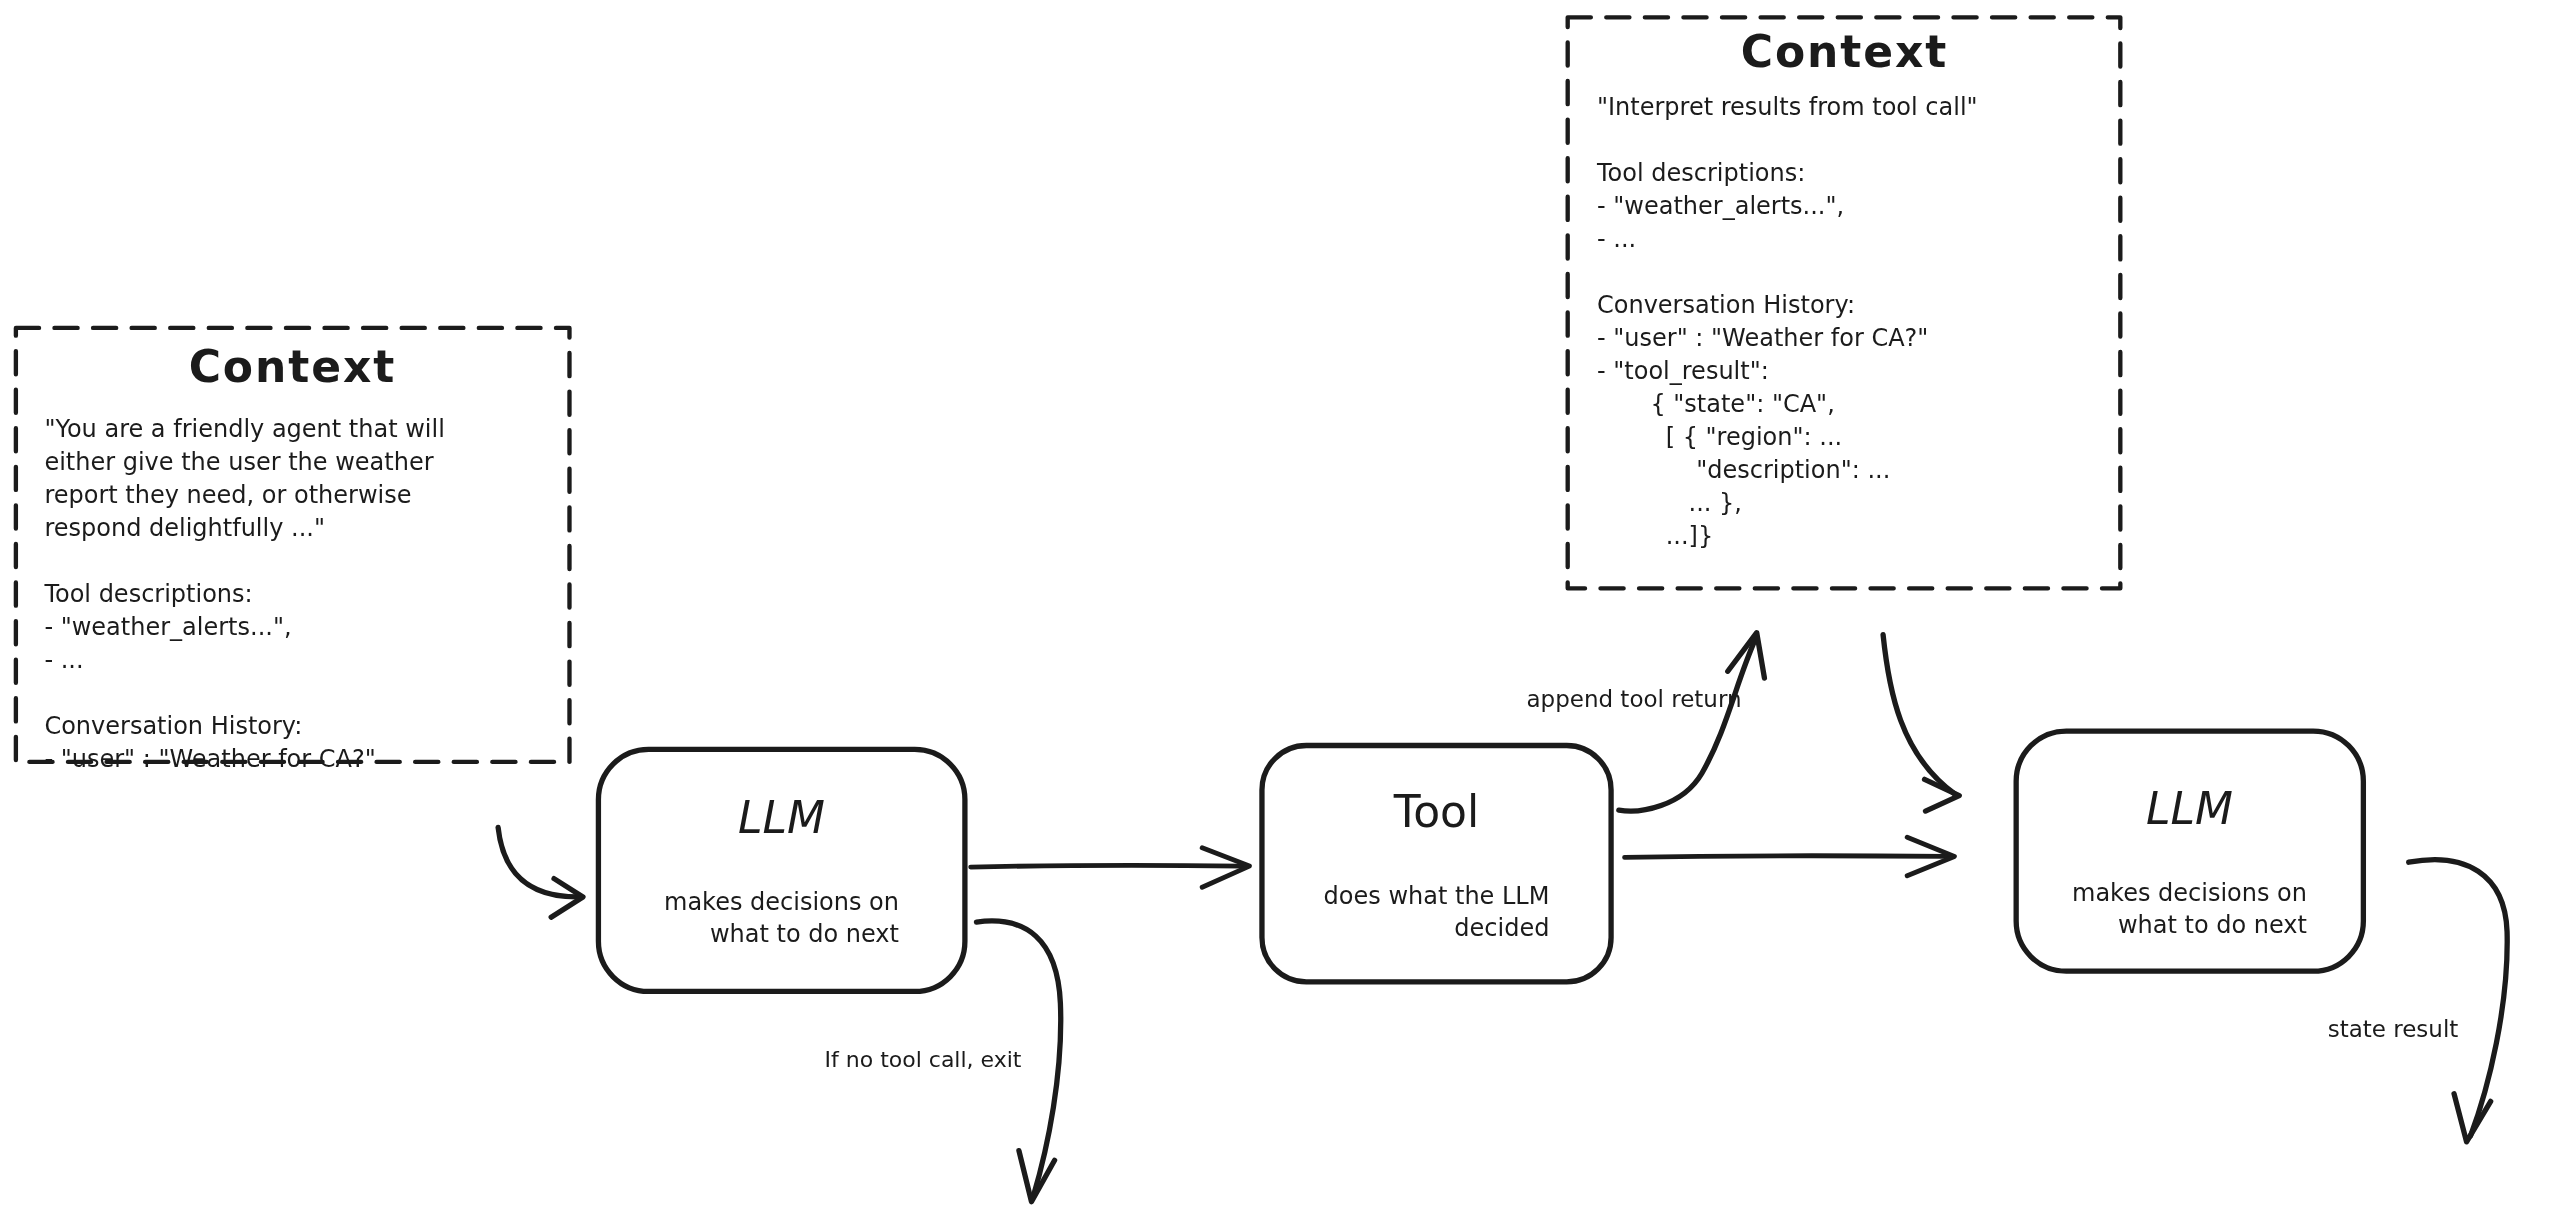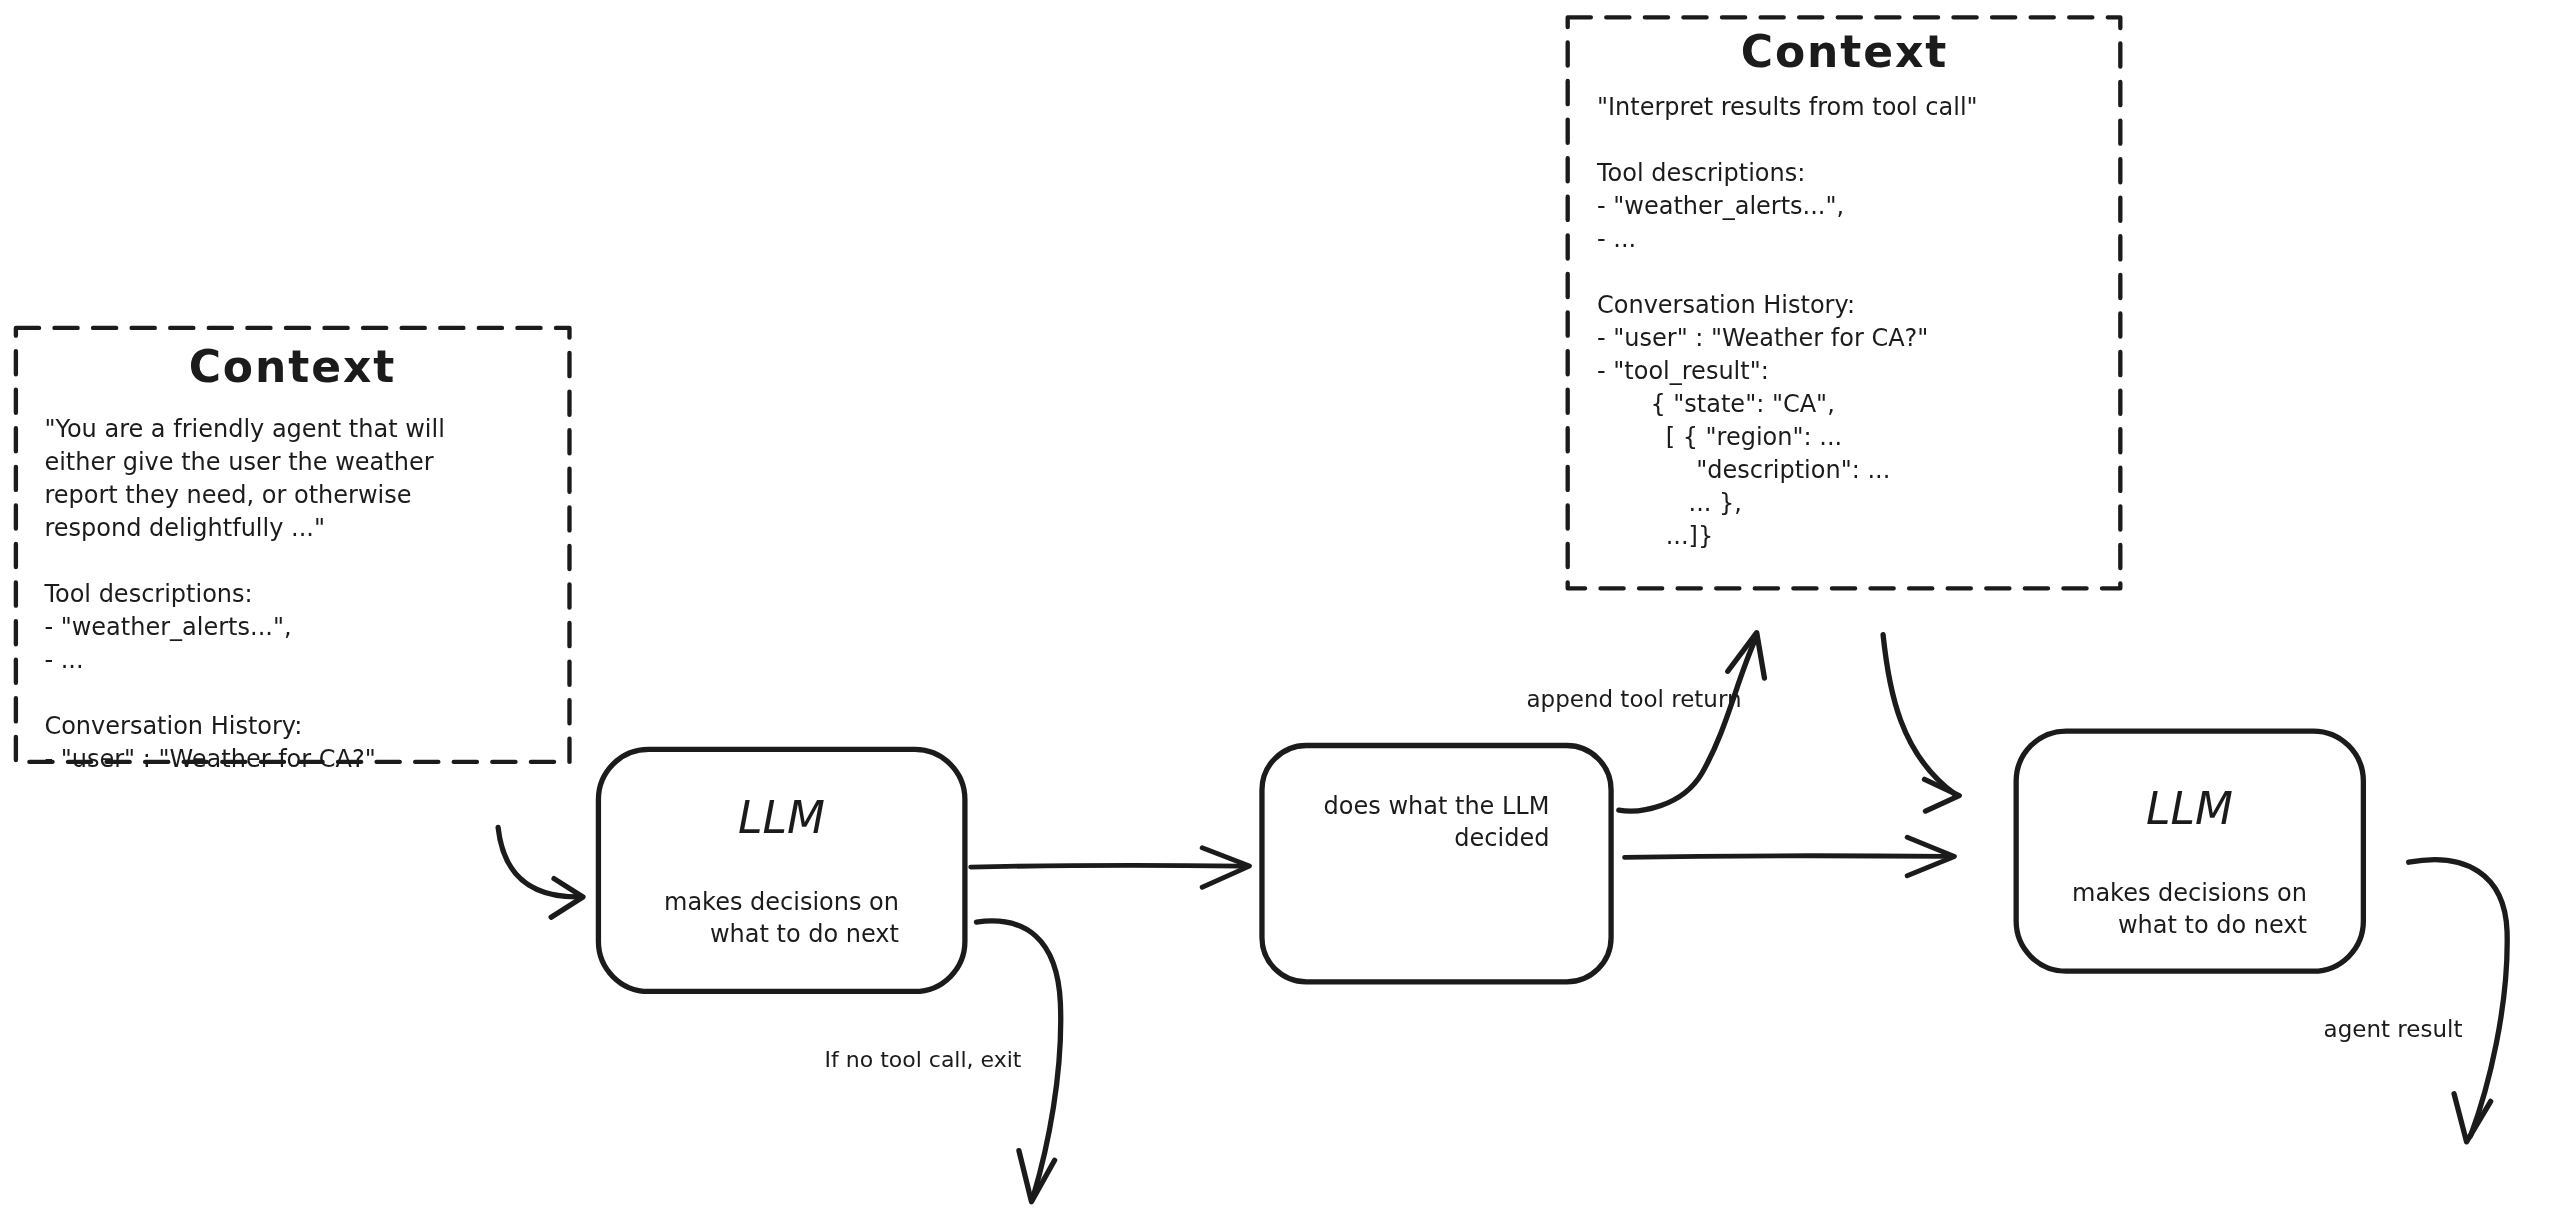--- a/index.html
+++ b/index.html
@@ -120,29 +120,29 @@
          ...]}</div>
   </div>
 
   <div class="node" id="node-llm1">
     <div class="node-title italic">LLM</div><br>
     <div class="node-sub">makes decisions on
 what to do next</div>
   </div>
 
   <div class="node" id="node-tool">
-    <br>
+    <div class="node-title">Tool</div><br>
     <div class="node-sub">does what the LLM
 decided</div>
   </div>
 
   <div class="node" id="node-llm2">
     <div class="node-title italic">LLM</div><br>
     <div class="node-sub">makes decisions on
 what to do next</div>
   </div>
 
   <div class="edge-label" id="lbl-append">append tool return</div>
   <div class="edge-label" id="lbl-exit">If no tool call, exit</div>
-  <div class="edge-label" id="lbl-return">agent result</div>
+  <div class="edge-label" id="lbl-return">state result</div>
 
 </div>
 
 
 </body></html>

